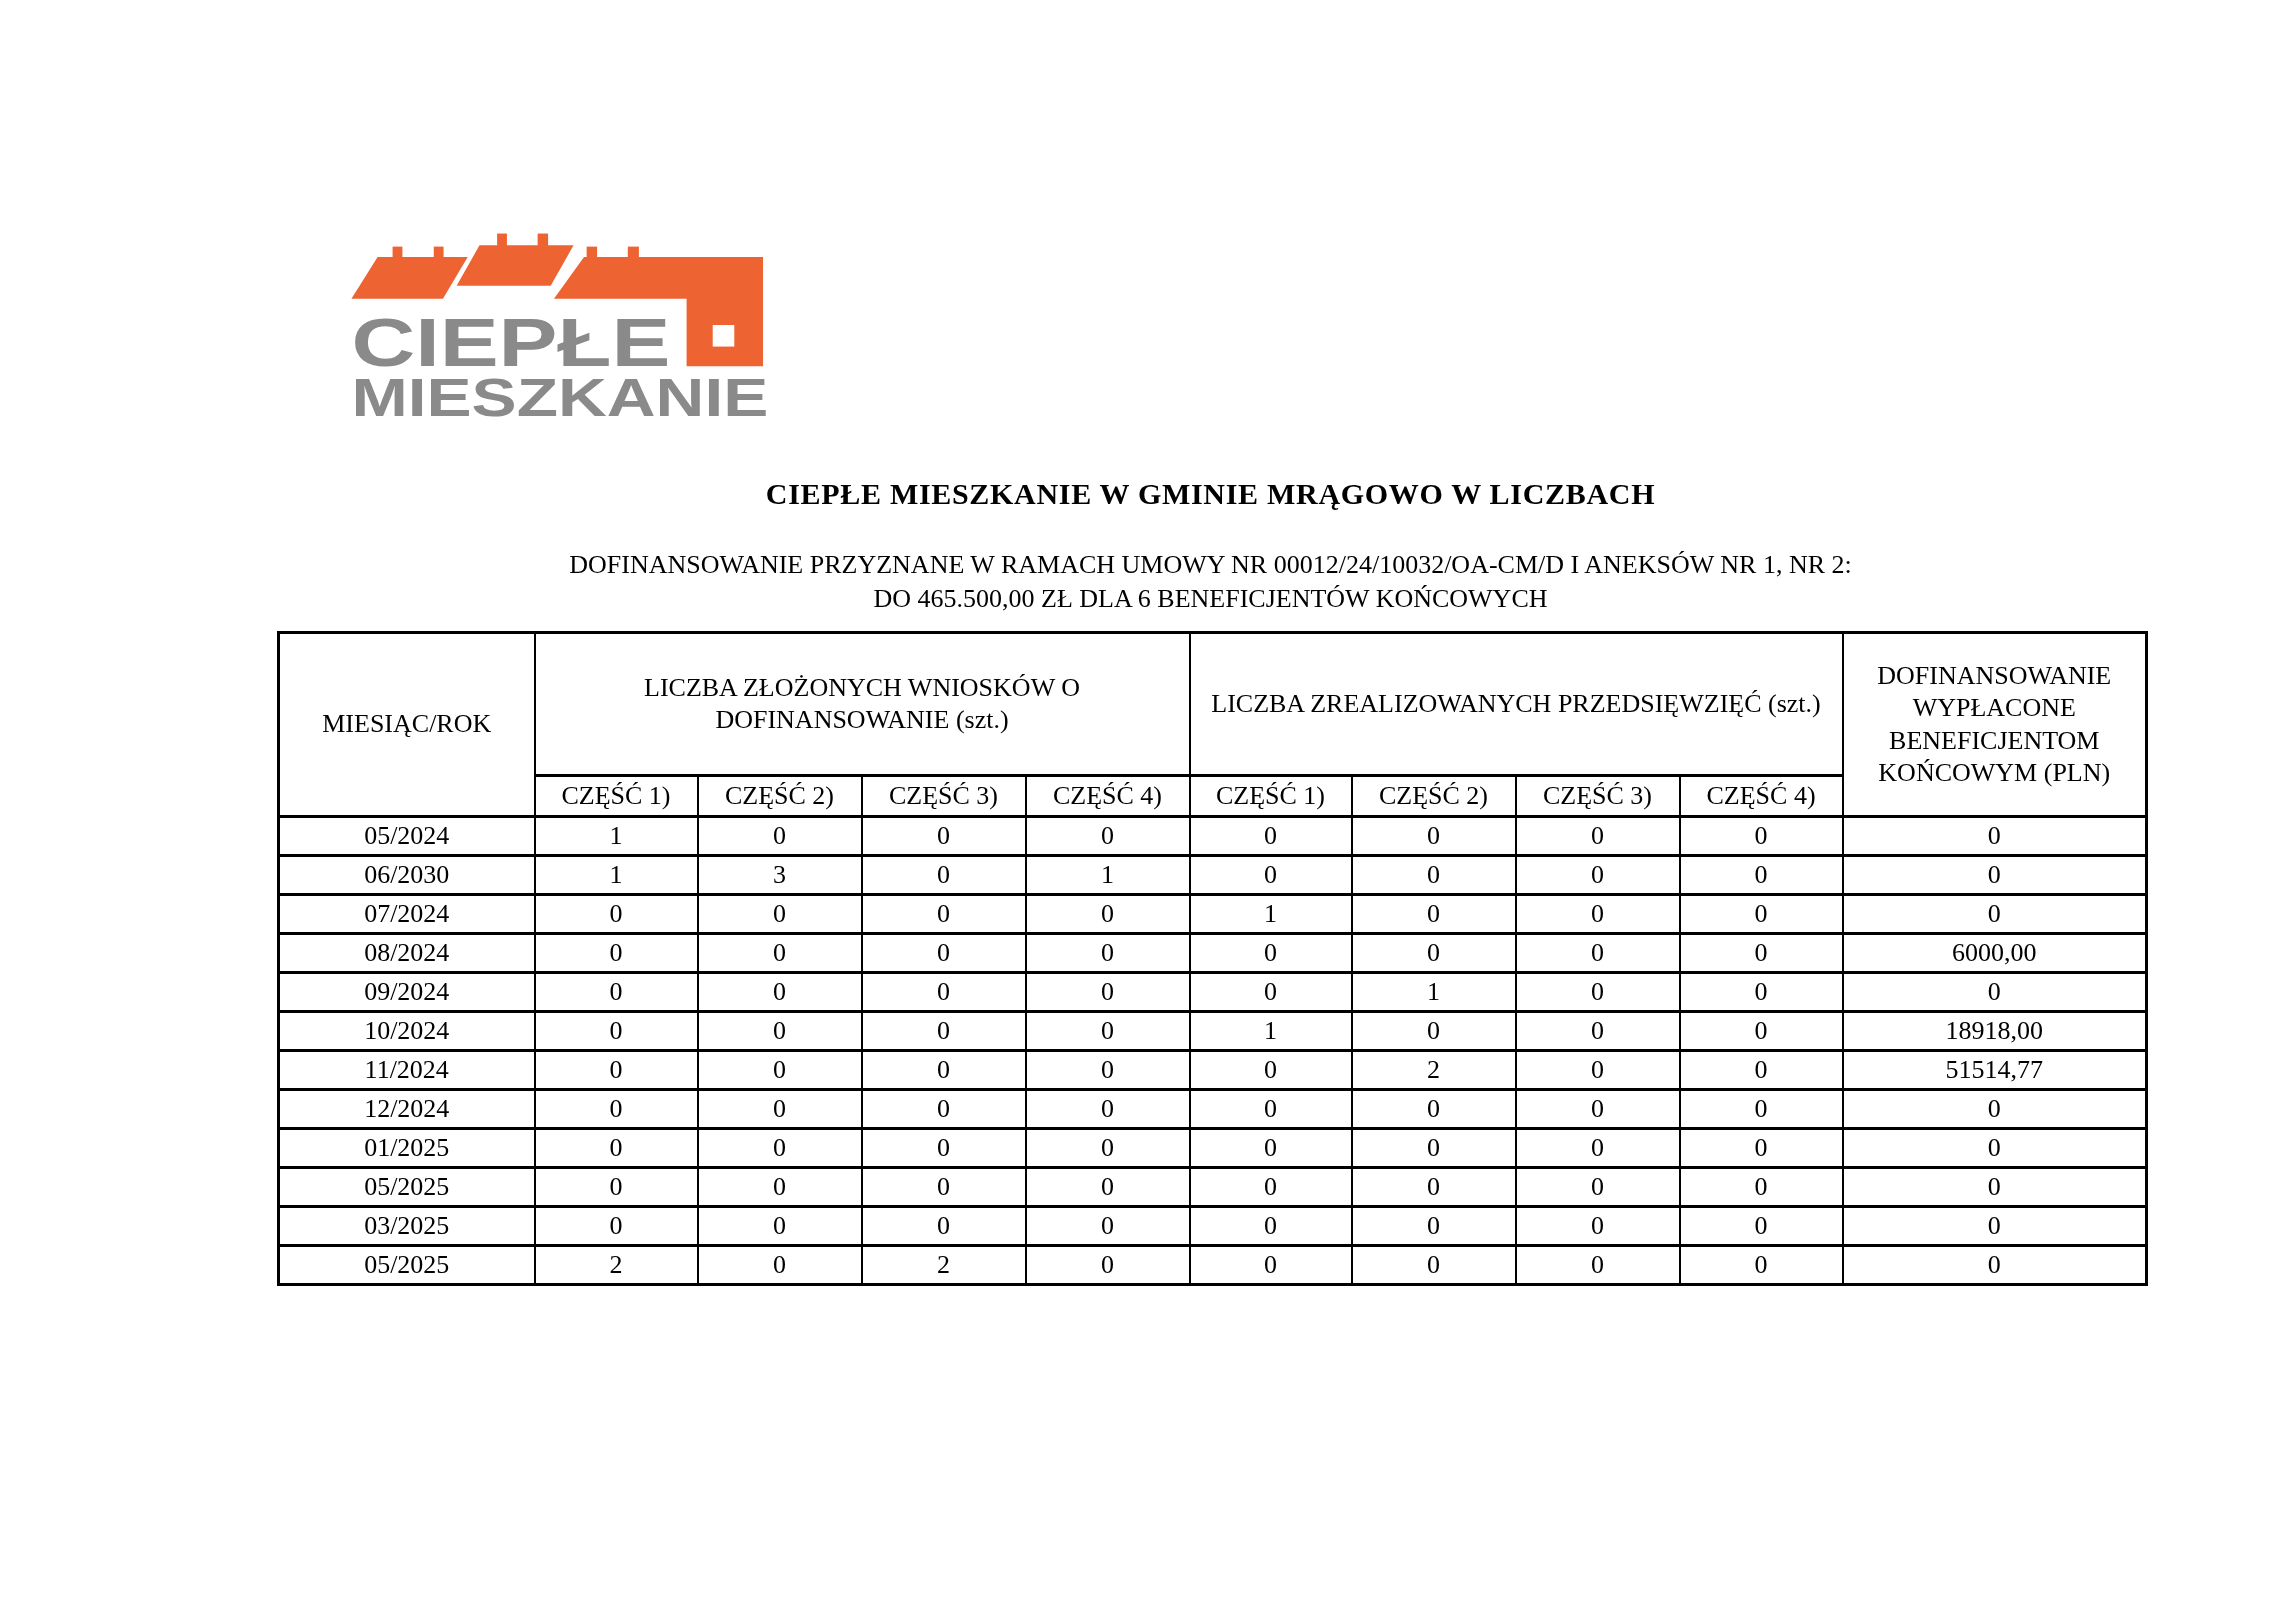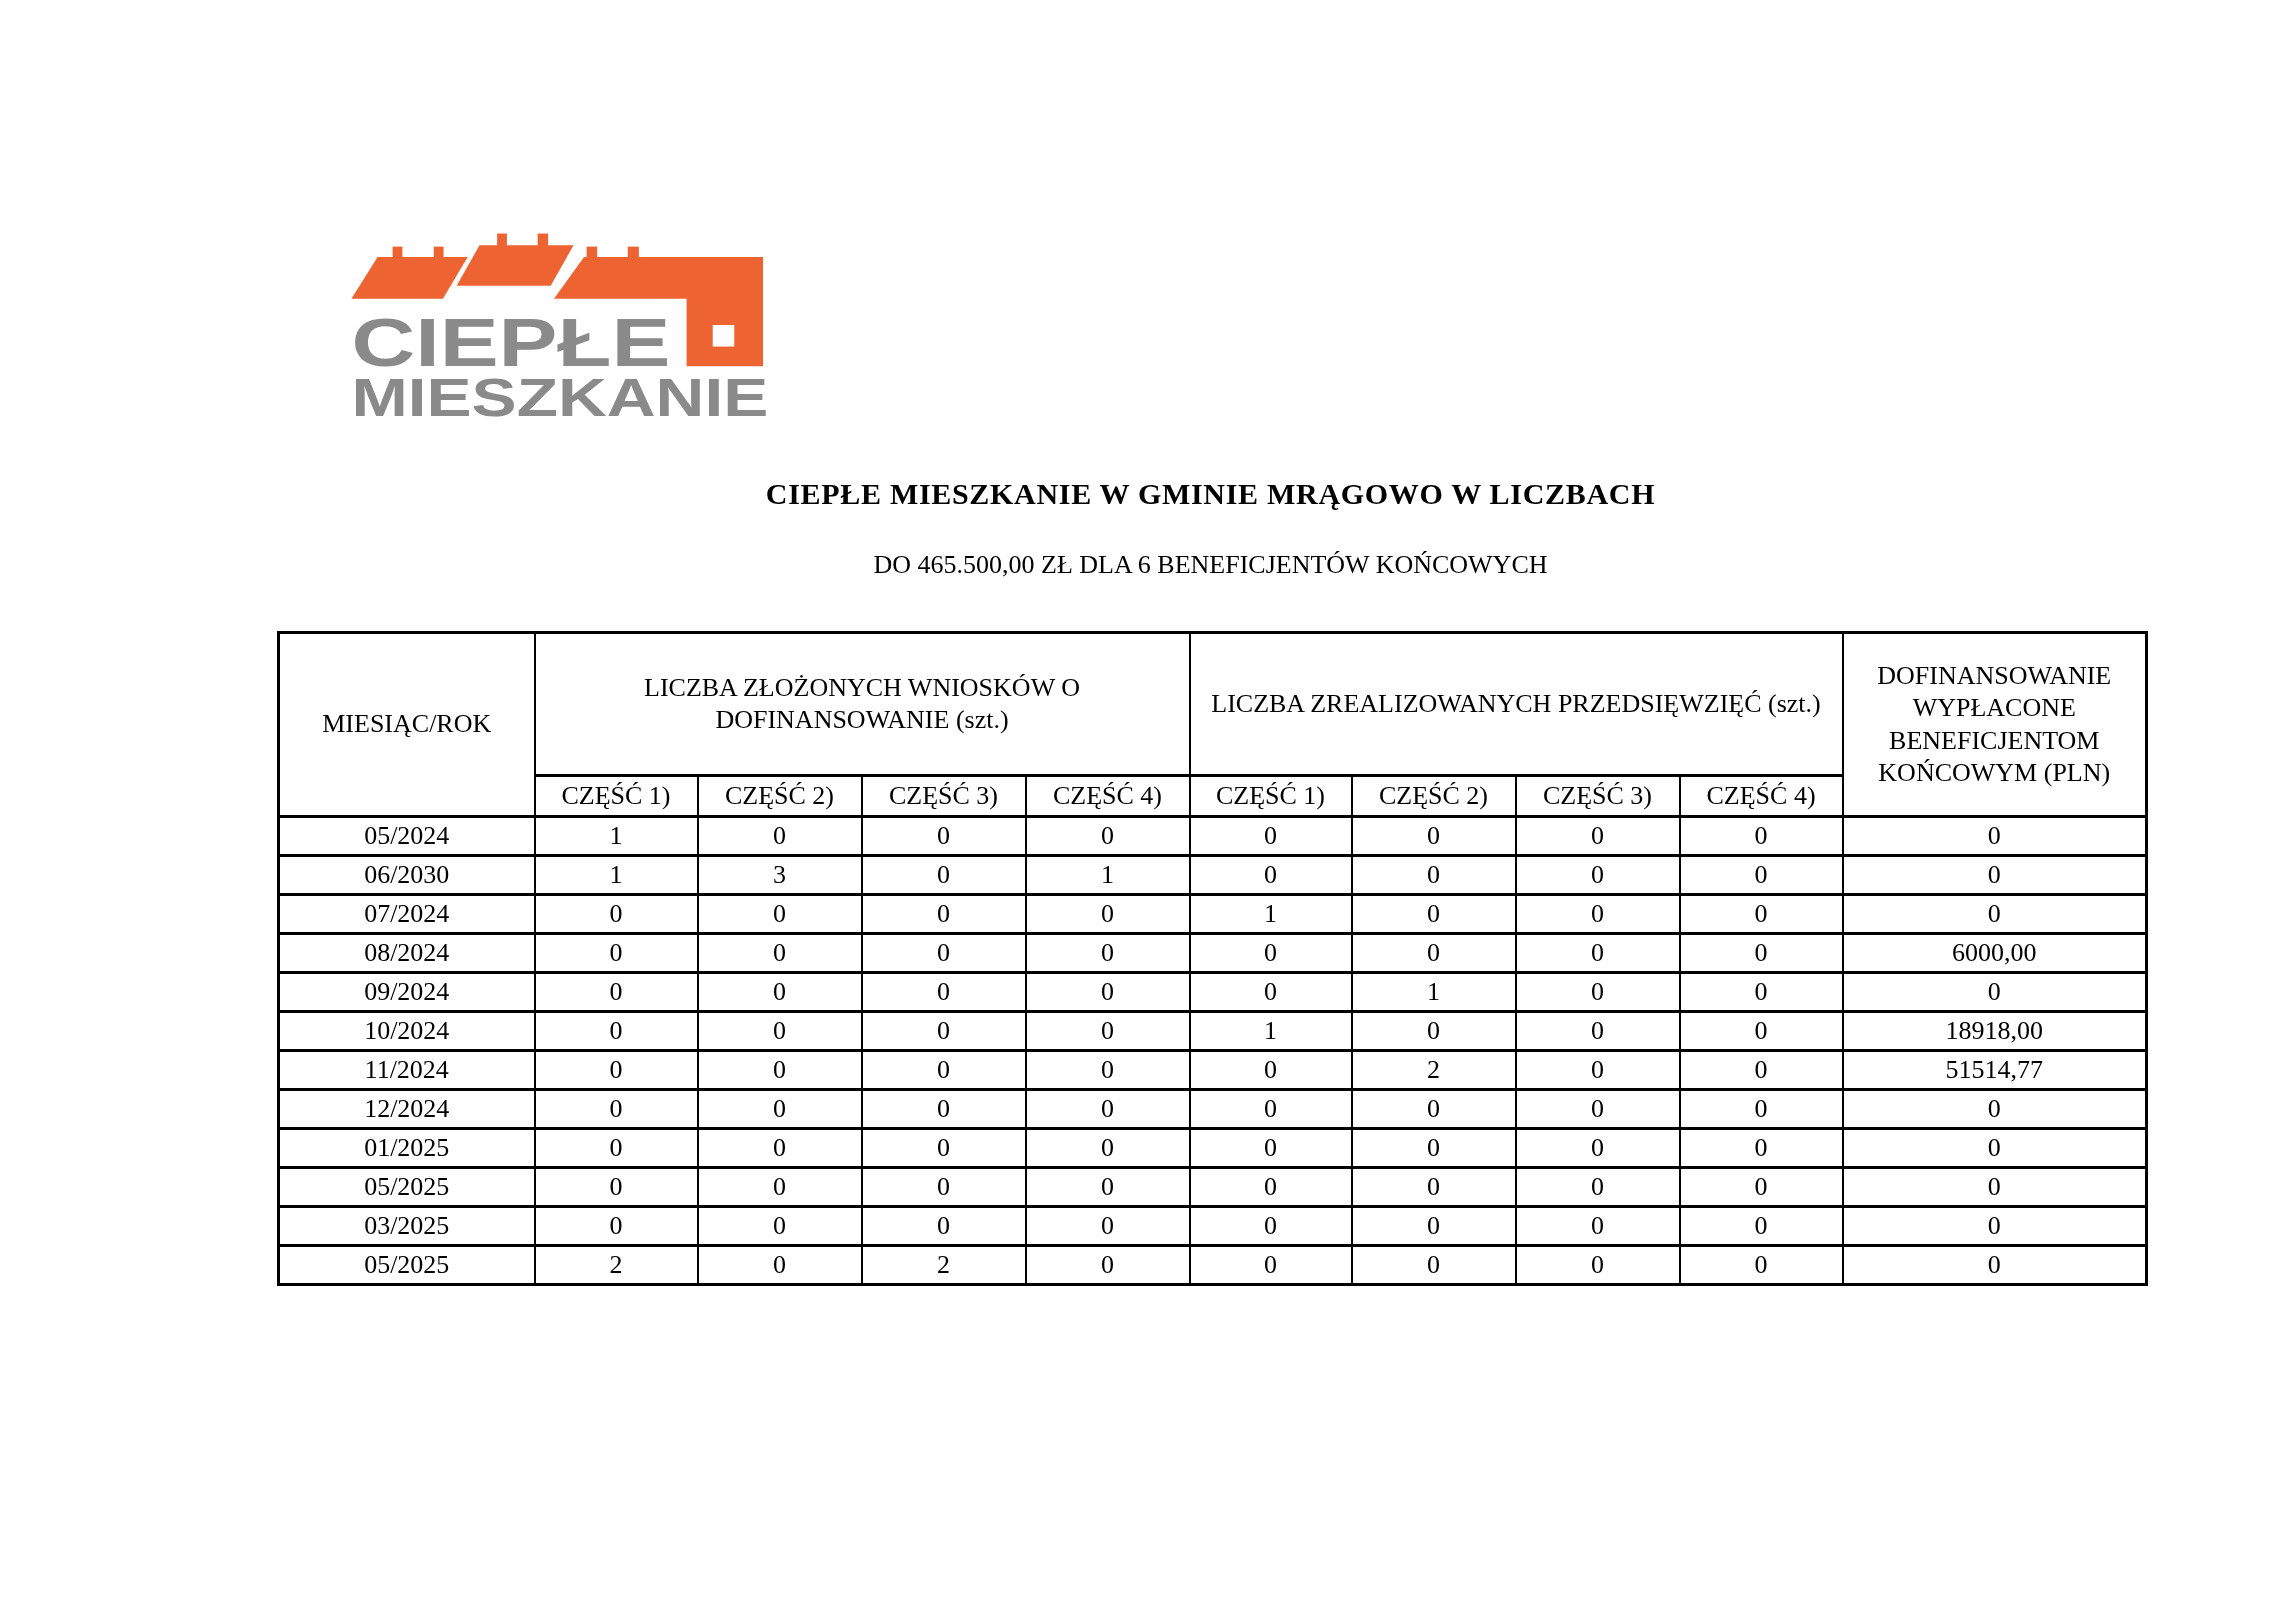--- a/index.html
+++ b/index.html
@@ -106,20 +106,21 @@
 
       <rect class="window" x="553" y="150" width="33" height="33"></rect>
     </g>
     <text class="logo-text logo-text-1" x="0" y="213" textLength="488" lengthAdjust="spacingAndGlyphs">CIEPŁE</text>
     <text class="logo-text logo-text-2" x="0" y="290" textLength="638" lengthAdjust="spacingAndGlyphs">MIESZKANIE</text>
   </svg>
 
   <div class="doc-title">CIEPŁE MIESZKANIE W GMINIE MRĄGOWO W LICZBACH</div>
 
   <div class="doc-subtitle">
+    <div>DOFINANSOWANIE PRZYZNANE W RAMACH UMOWY NR 00012/24/10032/OA-CM/D I ANEKSÓW NR 1, NR 2:</div>
     <div>DO 465.500,00 ZŁ DLA 6 BENEFICJENTÓW KOŃCOWYCH</div>
   </div>
 
   <table class="data">
     <colgroup>
       <col style="width:256px">
       <col style="width:163px">
         <col style="width:164px">
         <col style="width:164px">
         <col style="width:164px">

